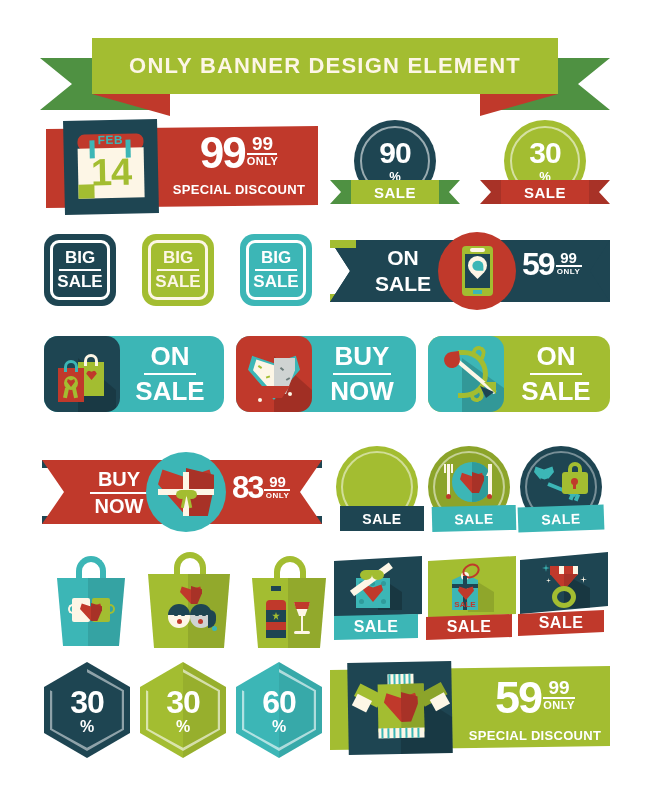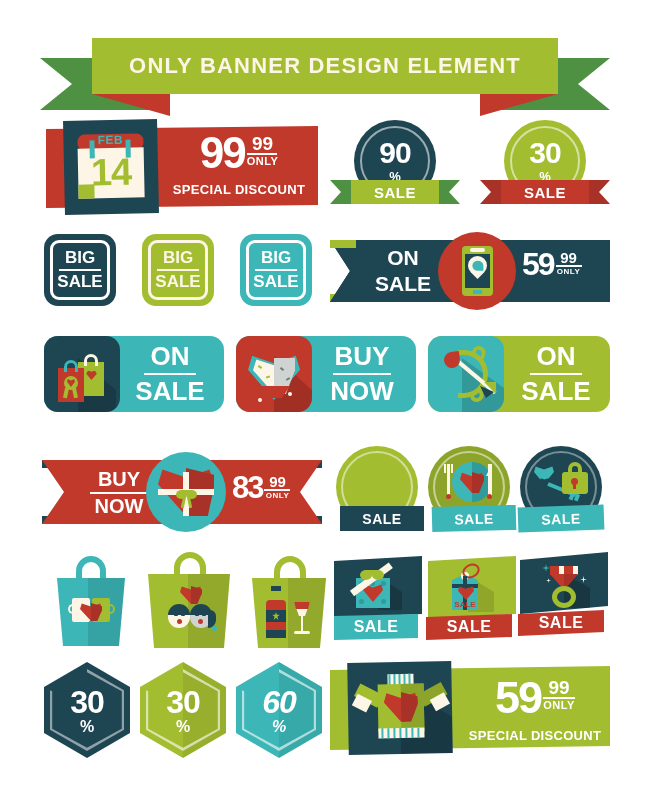--- a/index.html
+++ b/index.html
@@ -581,21 +581,21 @@
 
   <div class="abs" style="left:236px; top:662px; width:86px; height:96px;">
     <div class="abs" style="left:0; top:0; width:86px; height:96px; background:#3cb6b6;
                 clip-path:polygon(50% 0, 100% 26%, 100% 74%, 50% 100%, 0 74%, 0 26%);"></div>
     <div class="abs" style="left:43px; top:0; width:43px; height:96px; background:rgba(0,0,0,.07);
                 clip-path:polygon(0 0, 100% 26%, 100% 74%, 0 100%);"></div>
     <div class="abs" style="left:6px; top:7px; width:74px; height:82px;
                 clip-path:polygon(50% 0, 100% 26%, 100% 74%, 50% 100%, 0 74%, 0 26%,
                                   3% 27%, 3% 73%, 50% 96%, 97% 73%, 97% 27%, 50% 4%);
                 background:rgba(255,255,255,.6);"></div>
-    <div class="ctext" style="left:0; top:18px; width:86px; height:62px;font-style:italic;">
+    <div class="ctext" style="left:0; top:18px; width:86px; height:62px;">
       <span class="w bold" style="font-size:32px; line-height:30px; letter-spacing:-1px;">60</span>
       <span class="w bold" style="font-size:16px; margin-top:1px;">%</span>
     </div>
   </div>
 
   <div class="abs" style="left:330px; top:662px; width:280px; height:92px;">
     <div class="abs" style="left:0; top:4px; width:280px; height:84px; background:#a3bd31;
                 clip-path:polygon(0 4px, 280px 0, 280px 80px, 0 84px);"></div>
 
     <div class="abs" style="left:18px; top:0; width:104px; height:92px; background:#1e4552;

